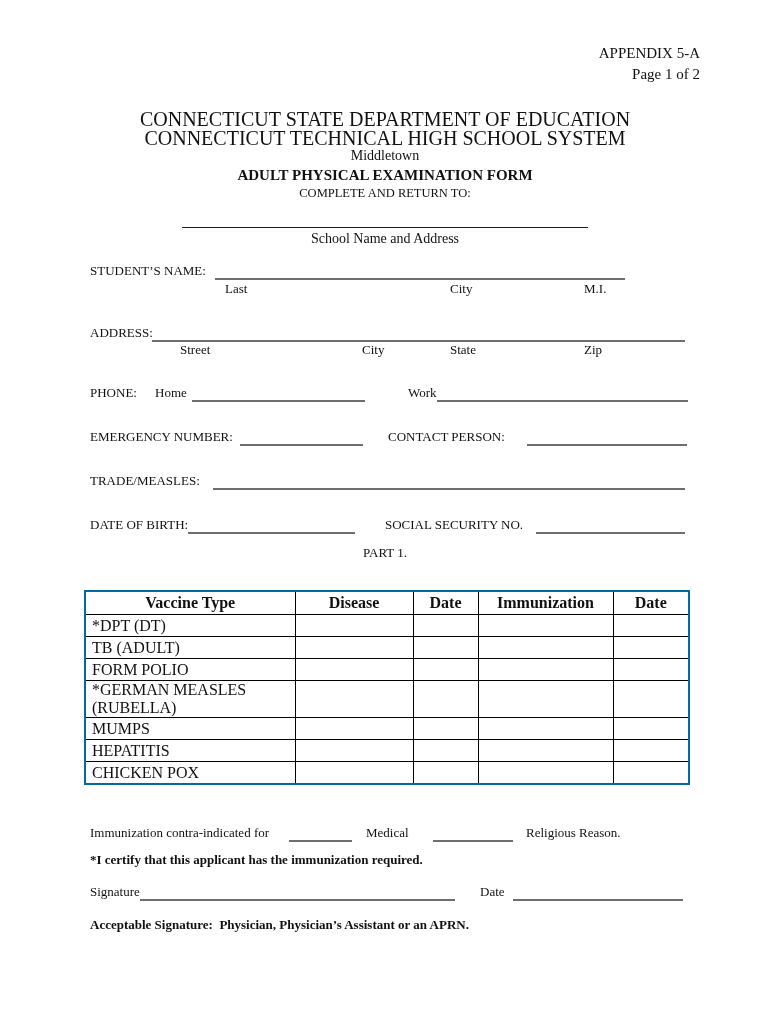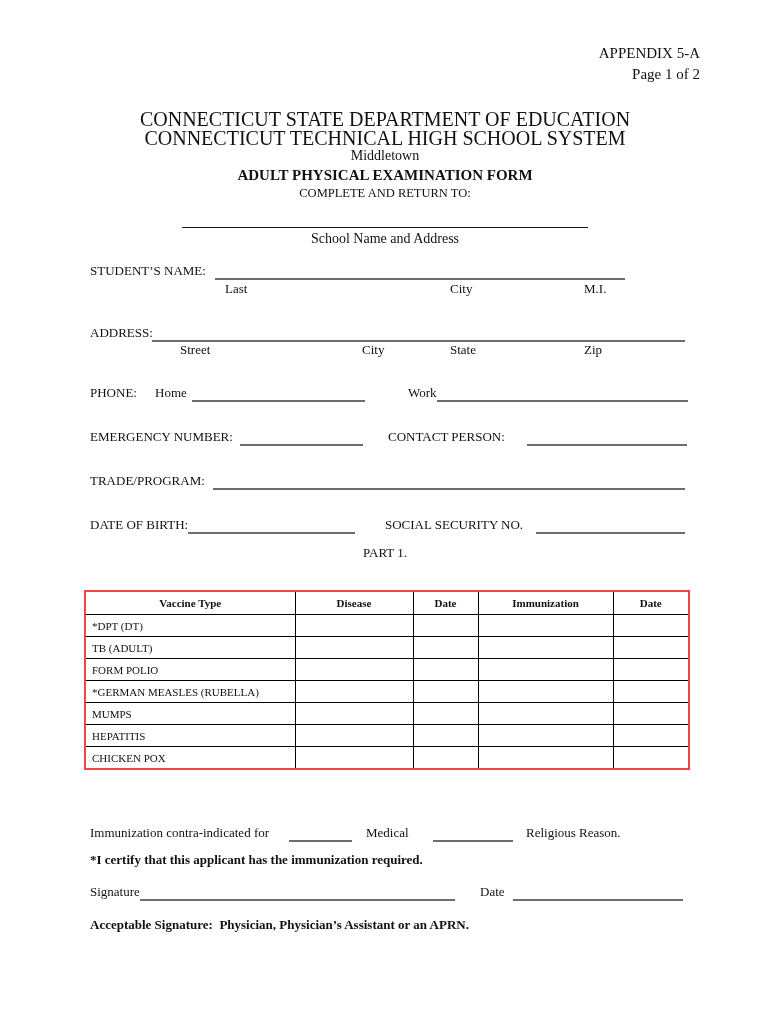--- a/index.html
+++ b/index.html
@@ -12,22 +12,22 @@
   .lbl { font-size:13px; line-height:16px; white-space:pre-wrap; }
   .small { font-size:12.5px; }
   .bold { font-weight:bold; }
   .center { left:0; width:770px; text-align:center; }
   .fill { height:0; border-bottom:2px solid #6e6e6e; }
   .darkline { border-bottom:1.5px solid #1a1a1a; height:0; }
   .t1 { font-size:20px; font-weight:bold; font-weight:normal; }
   .title-block div { line-height:18.5px; }
   .imm-table {
     position:absolute; top:590px; left:84px; width:604px;
-    border-collapse:collapse; table-layout:fixed; font-size:11px;
-    border:2px solid #ef4444;
+    border-collapse:collapse; table-layout:fixed; font-size:16px;
+    border:2px solid #0369a1;
   }
   .imm-table th, .imm-table td { border:1px solid #000; padding:0 6px; }
   .imm-table th { font-weight:bold; text-align:center; height:20px; padding:1px 4px; }
   .imm-table td { height:21px; text-align:left; }
 </style>
 </head>
 <body>
 
 <div class="page">
 
@@ -64,21 +64,21 @@
   <div class="abs lbl" style="top:385px; left:155px;">Home</div>
   <div class="abs fill" style="top:400px; left:192px; width:173px;"></div>
   <div class="abs lbl" style="top:385px; left:408px;">Work</div>
   <div class="abs fill" style="top:400px; left:437px; width:251px;"></div>
 
   <div class="abs lbl" style="top:429px; left:90px;">EMERGENCY NUMBER:</div>
   <div class="abs fill" style="top:444px; left:240px; width:123px;"></div>
   <div class="abs lbl" style="top:429px; left:388px;">CONTACT PERSON:</div>
   <div class="abs fill" style="top:444px; left:527px; width:160px;"></div>
 
-  <div class="abs lbl" style="top:473px; left:90px;">TRADE/PROGRAM:</div>
+  <div class="abs lbl" style="top:473px; left:90px;">TRADE/MEASLES:</div>
   <div class="abs fill" style="top:488px; left:213px; width:472px;"></div>
 
   <div class="abs lbl" style="top:517px; left:90px;">DATE OF BIRTH:</div>
   <div class="abs fill" style="top:532px; left:188px; width:167px;"></div>
   <div class="abs lbl" style="top:517px; left:385px;">SOCIAL SECURITY NO.</div>
   <div class="abs fill" style="top:532px; left:536px; width:149px;"></div>
 
   <div class="abs center lbl" style="top:545px;">PART 1.</div>
 
   <table class="imm-table">

